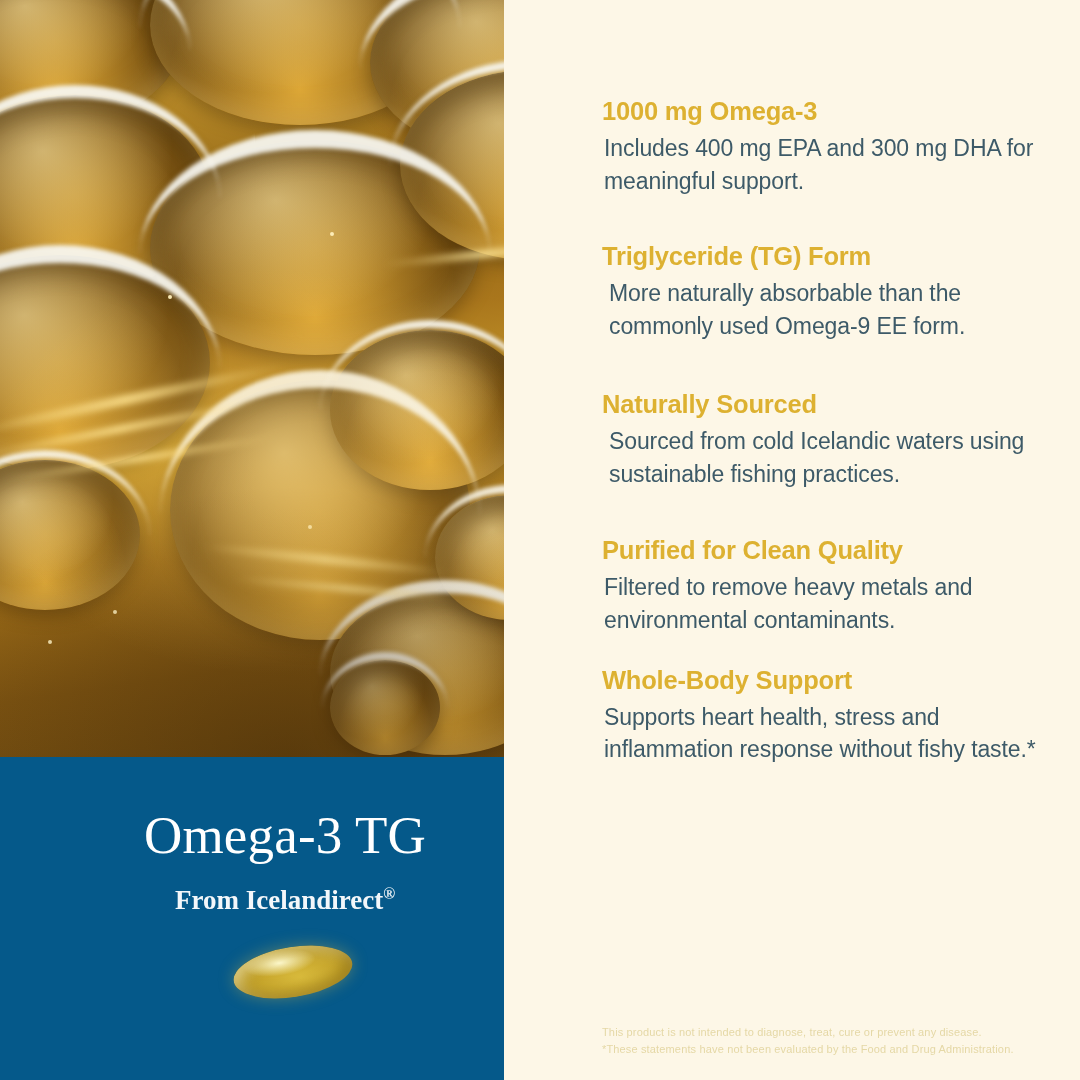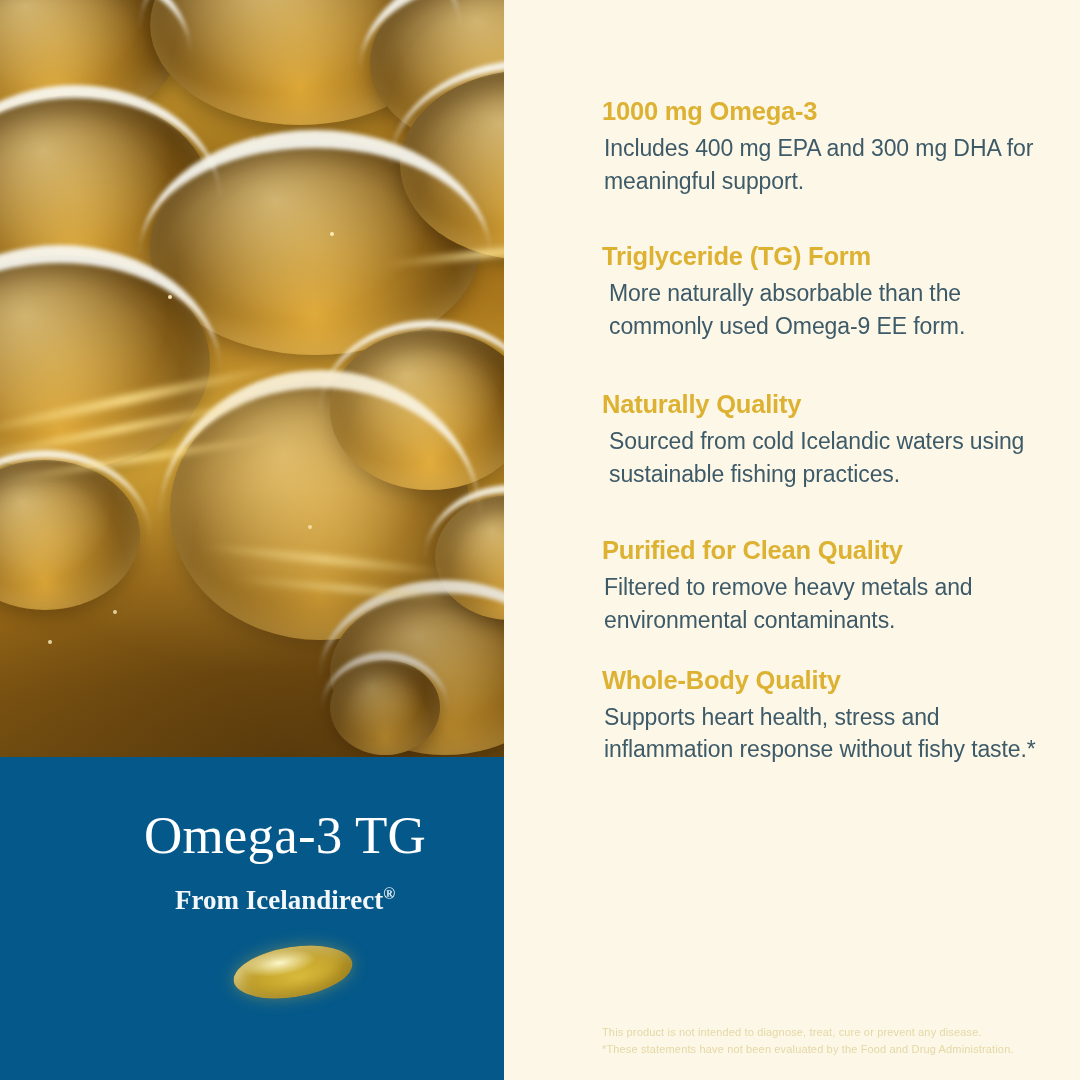--- a/index.html
+++ b/index.html
@@ -272,31 +272,31 @@
         <h3 class="b-title">1000 mg Omega-3</h3>
         <p class="b-body">Includes 400 mg EPA and 300 mg DHA for meaningful support.</p>
       </div>
 
       <div class="benefit b2">
         <h3 class="b-title">Triglyceride (TG) Form</h3>
         <p class="b-body">More naturally absorbable than the commonly used Omega-9 EE form.</p>
       </div>
 
       <div class="benefit b3">
-        <h3 class="b-title">Naturally Quality</h3>
+        <h3 class="b-title">Naturally Sourced</h3>
         <p class="b-body">Sourced from cold Icelandic waters using sustainable fishing practices.</p>
       </div>
 
       <div class="benefit b4">
         <h3 class="b-title">Purified for Clean Quality</h3>
         <p class="b-body">Filtered to remove heavy metals and environmental contaminants.</p>
       </div>
 
       <div class="benefit b5">
-        <h3 class="b-title">Whole-Body Quality</h3>
+        <h3 class="b-title">Whole-Body Support</h3>
         <p class="b-body">Supports heart health, stress and inflammation response without fishy taste.*</p>
       </div>
 
     </div>
 
     <div class="disclaimer">
       <p>This product is not intended to diagnose, treat, cure or prevent any disease.</p>
       <p>*These statements have not been evaluated by the Food and Drug Administration.</p>
     </div>
   </div>

